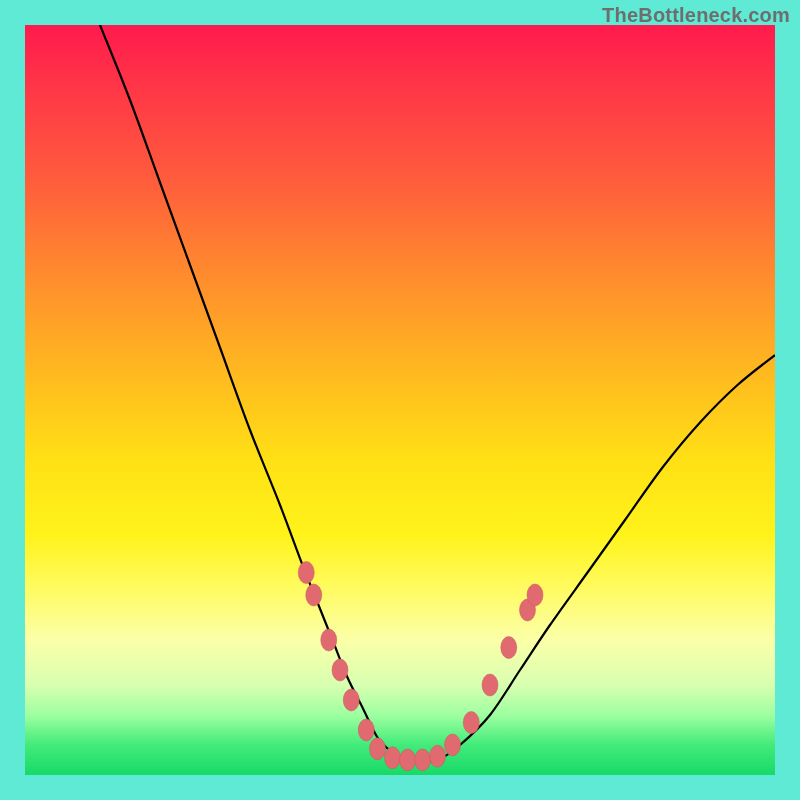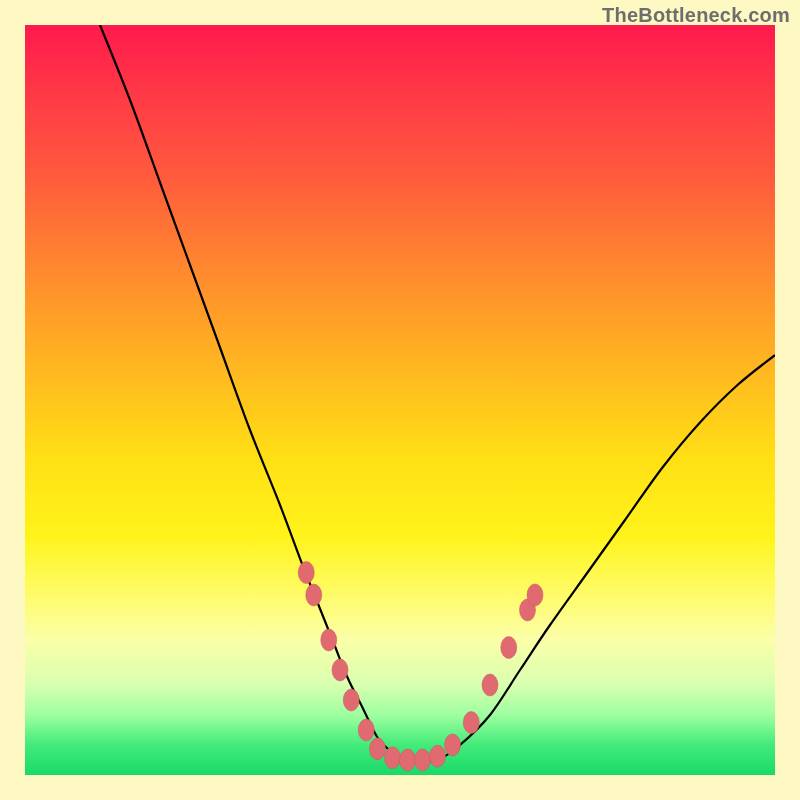--- a/index.html
+++ b/index.html
@@ -8,21 +8,21 @@
     width: 800px;
     height: 800px;
     overflow: hidden;
     background: #000;
     font-family: Arial, Helvetica, sans-serif;
   }
   .stage {
     position: relative;
     width: 800px;
     height: 800px;
-    background: #fef9c3;
+    background: #5eead4;
   }
   .plot {
     position: absolute;
     left: 25px;
     top: 25px;
     width: 750px;
     height: 750px;
     background: linear-gradient(to bottom,
       #ff1a4d 0%,
       #ff3547 8%,

